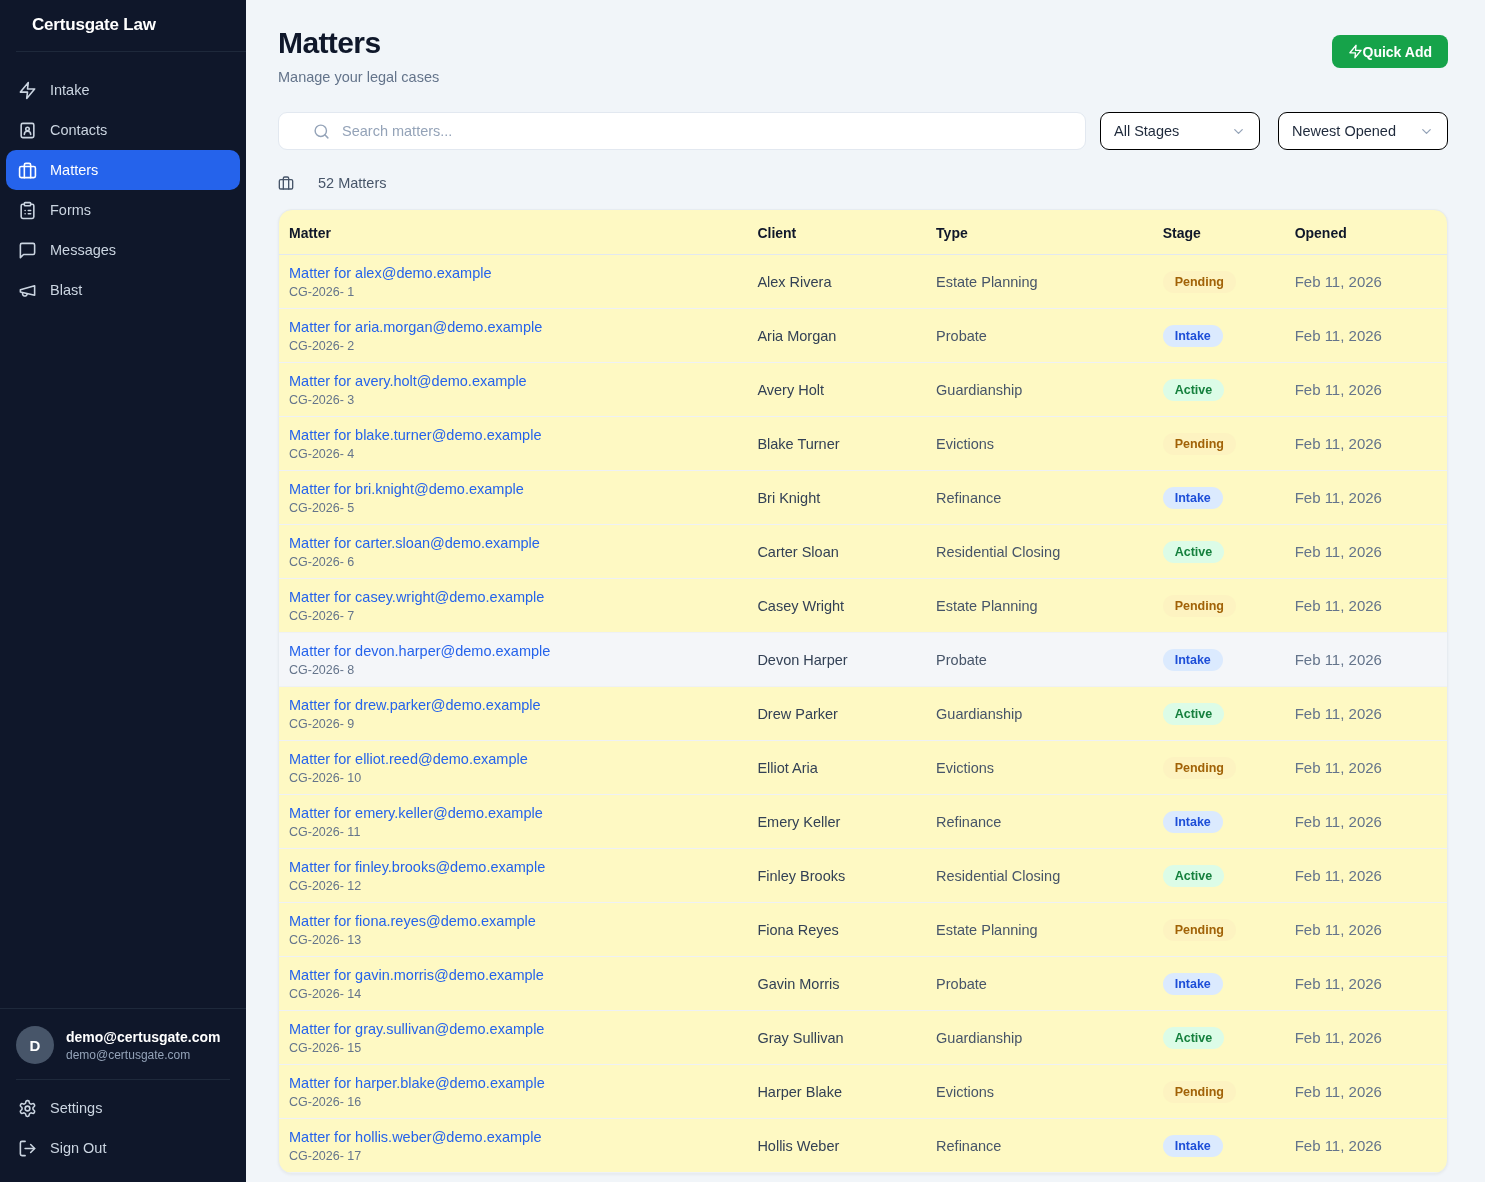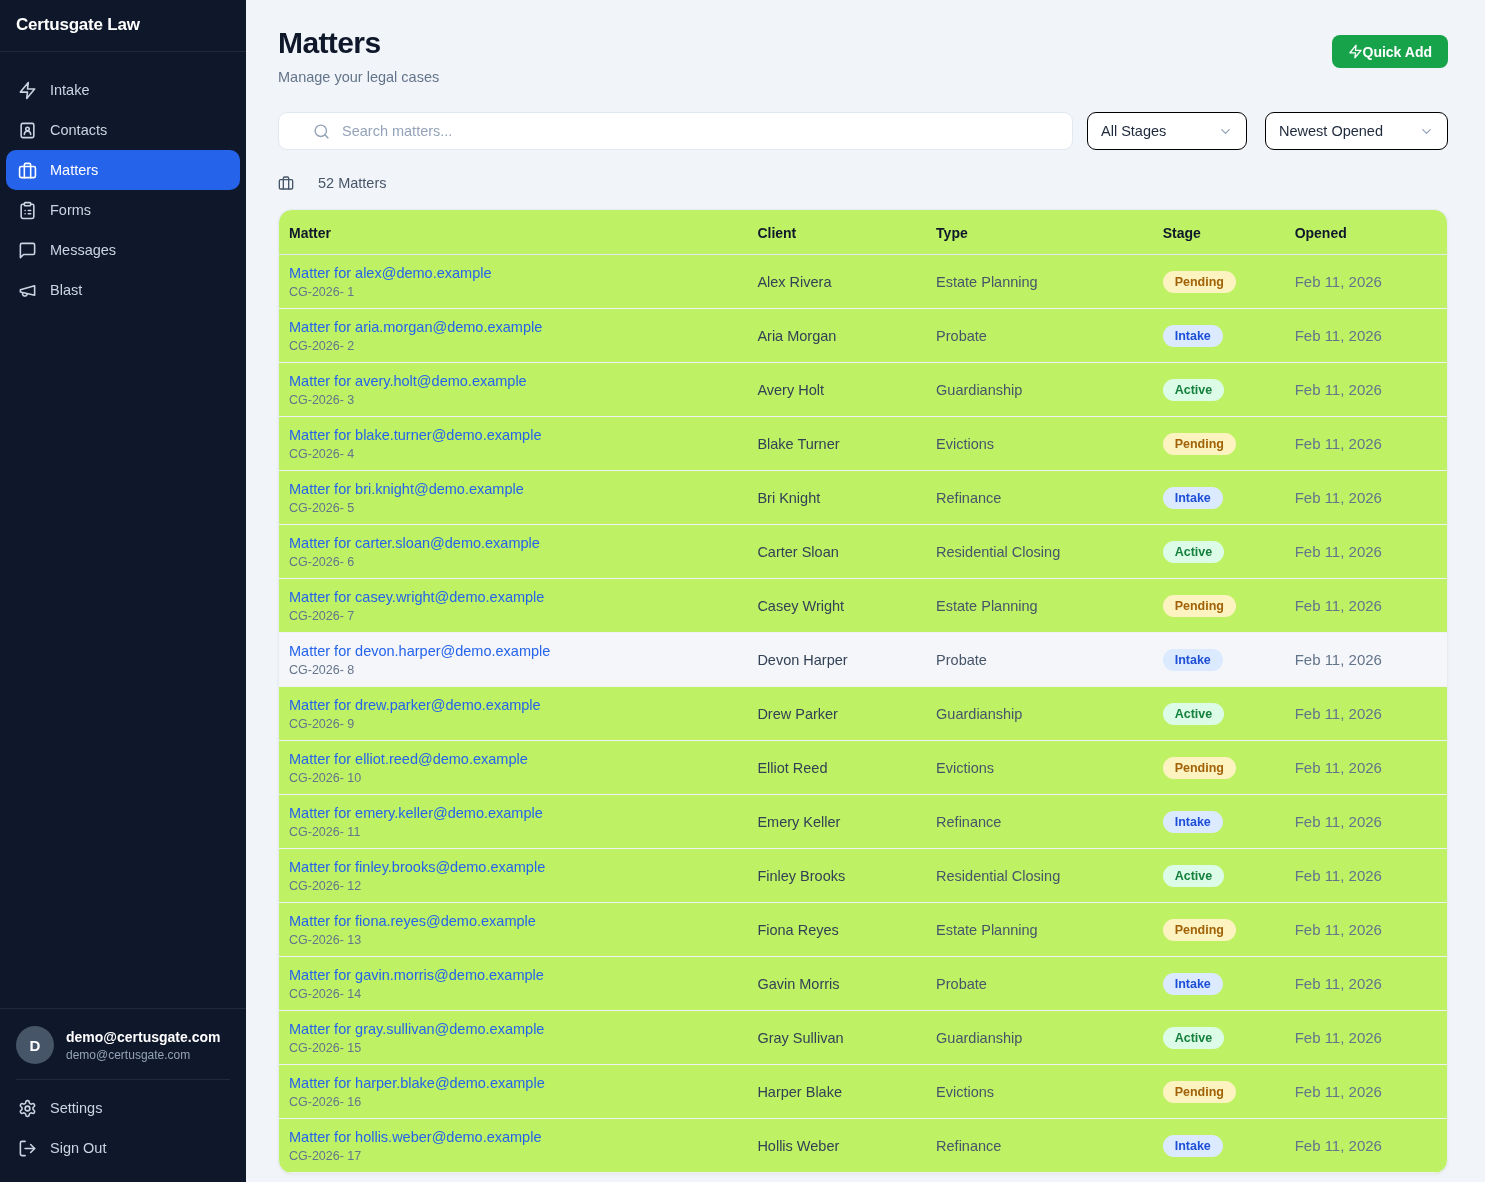--- a/index.html
+++ b/index.html
@@ -13,21 +13,21 @@
   svg { display:block; }
 
   
   .sidebar {
     width:246px; flex-shrink:0; height:100%;
     background:#0f172a; color:#cbd5e1;
     display:flex; flex-direction:column;
   }
   .brand {
     padding:15px 16px 16px; font-size:17px; font-weight:700; color:#ffffff;
-    border-bottom:1px solid #1e293b; letter-spacing:-0.2px;
+    border-bottom:1px solid #1e293b; letter-spacing:-0.2px;margin-left:16px;
   }
   .nav { padding:18px 6px 0; display:flex; flex-direction:column; }
   .nav-item {
     display:flex; align-items:center; gap:13px;
     height:40px; padding:0 12px; border-radius:10px;
     font-size:14.5px; font-weight:500; color:#cbd5e1; cursor:pointer;
   }
   .nav-item .ic { width:19px; height:19px; color:#cbd5e1; }
   .nav-item.active { background:#2563eb; color:#ffffff; }
   .nav-item.active .ic { color:#ffffff; }
@@ -74,30 +74,30 @@
     padding:0 12px; width:100%; height:100%;
   }
   .search-box input::placeholder { color:#94a3b8; }
   .select {
     height:38px; background:#ffffff; border:1px solid #000000; border-radius:9px;
     display:flex; align-items:center; justify-content:space-between;
     padding:0 13px; font-size:14.5px; color:#1e293b; cursor:pointer; flex-shrink:0;
   }
   .select .ic { width:15px; height:15px; color:#94a3b8; margin-left:10px; }
   .select.stage { width:160px; margin-left:14px; }
-  .select.sort { width:183px; margin-left:18px; }
+  .select.sort { width:170px; margin-left:18px; }
 
   .count-row {
     margin-top:25px; display:flex; align-items:center; gap:24px;
     font-size:14.5px; color:#475569;
   }
   .count-row .ic { width:16px; height:16px; color:#475569; }
 
   .card {
-    margin-top:18px; background:#bef264;
+    margin-top:18px; background:#fef9c3;
     border:1px solid #e7ecf1; border-radius:14px;
     box-shadow:0 1px 3px rgba(15,23,42,0.05);
     overflow:hidden;
   }
   table { width:100%; border-collapse:collapse; table-layout:fixed; }
   col.c-matter { width:40.1%; } col.c-client { width:15.3%; }
   col.c-type { width:19.4%; } col.c-stage { width:11.3%; } col.c-opened { width:13.9%; }
   thead th {
     text-align:left; padding:15px 10px 13px;
     font-size:14px; font-weight:700; color:#0f172a;
@@ -379,21 +379,21 @@
     <td class="cell-client">Drew Parker</td>
     <td class="cell-type">Guardianship</td>
     <td><span class="badge badge-active">Active</span></td>
     <td class="cell-opened">Feb 11, 2026</td>
   </tr>
           <tr>
     <td>
       <a class="m-link">Matter for elliot.reed@demo.example</a>
       <div class="m-id">CG-2026- 10</div>
     </td>
-    <td class="cell-client">Elliot Reed</td>
+    <td class="cell-client">Elliot Aria</td>
     <td class="cell-type">Evictions</td>
     <td><span class="badge badge-pending">Pending</span></td>
     <td class="cell-opened">Feb 11, 2026</td>
   </tr>
           <tr>
     <td>
       <a class="m-link">Matter for emery.keller@demo.example</a>
       <div class="m-id">CG-2026- 11</div>
     </td>
     <td class="cell-client">Emery Keller</td>

